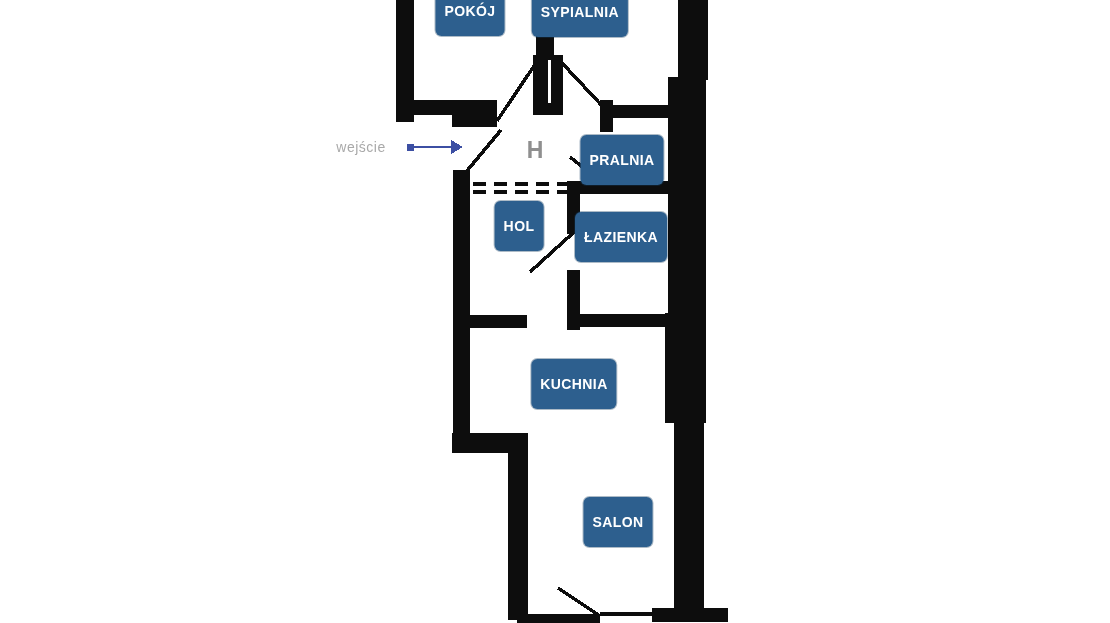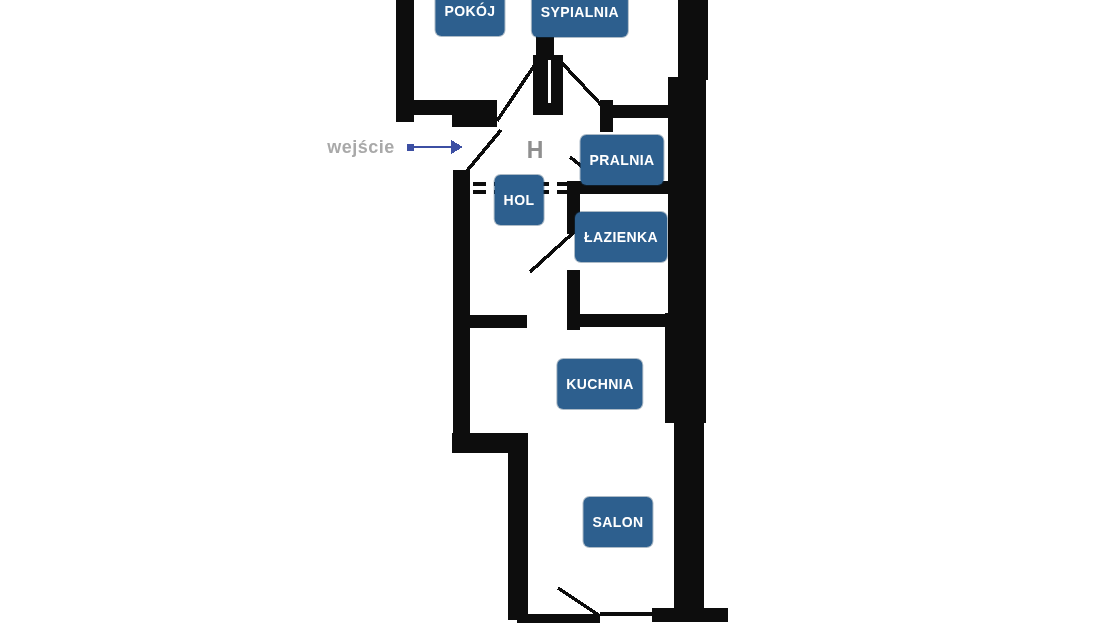--- a/index.html
+++ b/index.html
@@ -25,21 +25,21 @@
   .arrow-fill{fill:var(--arrow);}
   .badge{
     position:absolute;transform:translate(-50%,-50%);
     background:var(--badge-bg);color:var(--badge-text);
     font-size:14px;font-weight:bold;letter-spacing:.4px;
     padding:17px 9px;border-radius:6px;white-space:nowrap;
     box-shadow:0 0 0 1px rgba(20,60,95,.35);
   }
   .entrance-label{
     position:absolute;transform:translate(-50%,-50%);
-    color:var(--entrance-text);font-size:18px;letter-spacing:.5px;font-weight:bold;
+    color:var(--entrance-text);font-size:14px;letter-spacing:.5px;
   }
   .hall-letter{
     position:absolute;transform:translate(-50%,-50%);
     color:var(--hall-letter);font-size:23px;font-weight:600;
   }
 </style>
 </head>
 <body>
 
 <div class="stage">
@@ -102,25 +102,25 @@
       <polygon class="arrow-fill" points="451,140 451,154 463,147"></polygon>
     </g>
   </svg>
 
   <div class="badge" style="left:470px;top:11px">POKÓJ</div>
 
   <div class="badge" style="left:580px;top:12px">SYPIALNIA</div>
 
   <div class="badge" style="left:622px;top:160px">PRALNIA</div>
 
-  <div class="badge" style="left:519px;top:200px">HOL</div>
+  <div class="badge" style="left:519px;top:226px">HOL</div>
 
   <div class="badge" style="left:621px;top:237px">ŁAZIENKA</div>
 
-  <div class="badge" style="left:600px;top:384px">KUCHNIA</div>
+  <div class="badge" style="left:574px;top:384px">KUCHNIA</div>
 
   <div class="badge" style="left:618px;top:522px">SALON</div>
 
   <div class="entrance-label" style="left:361px;top:147px">wejście</div>
 
   <div class="hall-letter" style="left:535px;top:150px">H</div>
 
 </div>
 
 </body></html>

